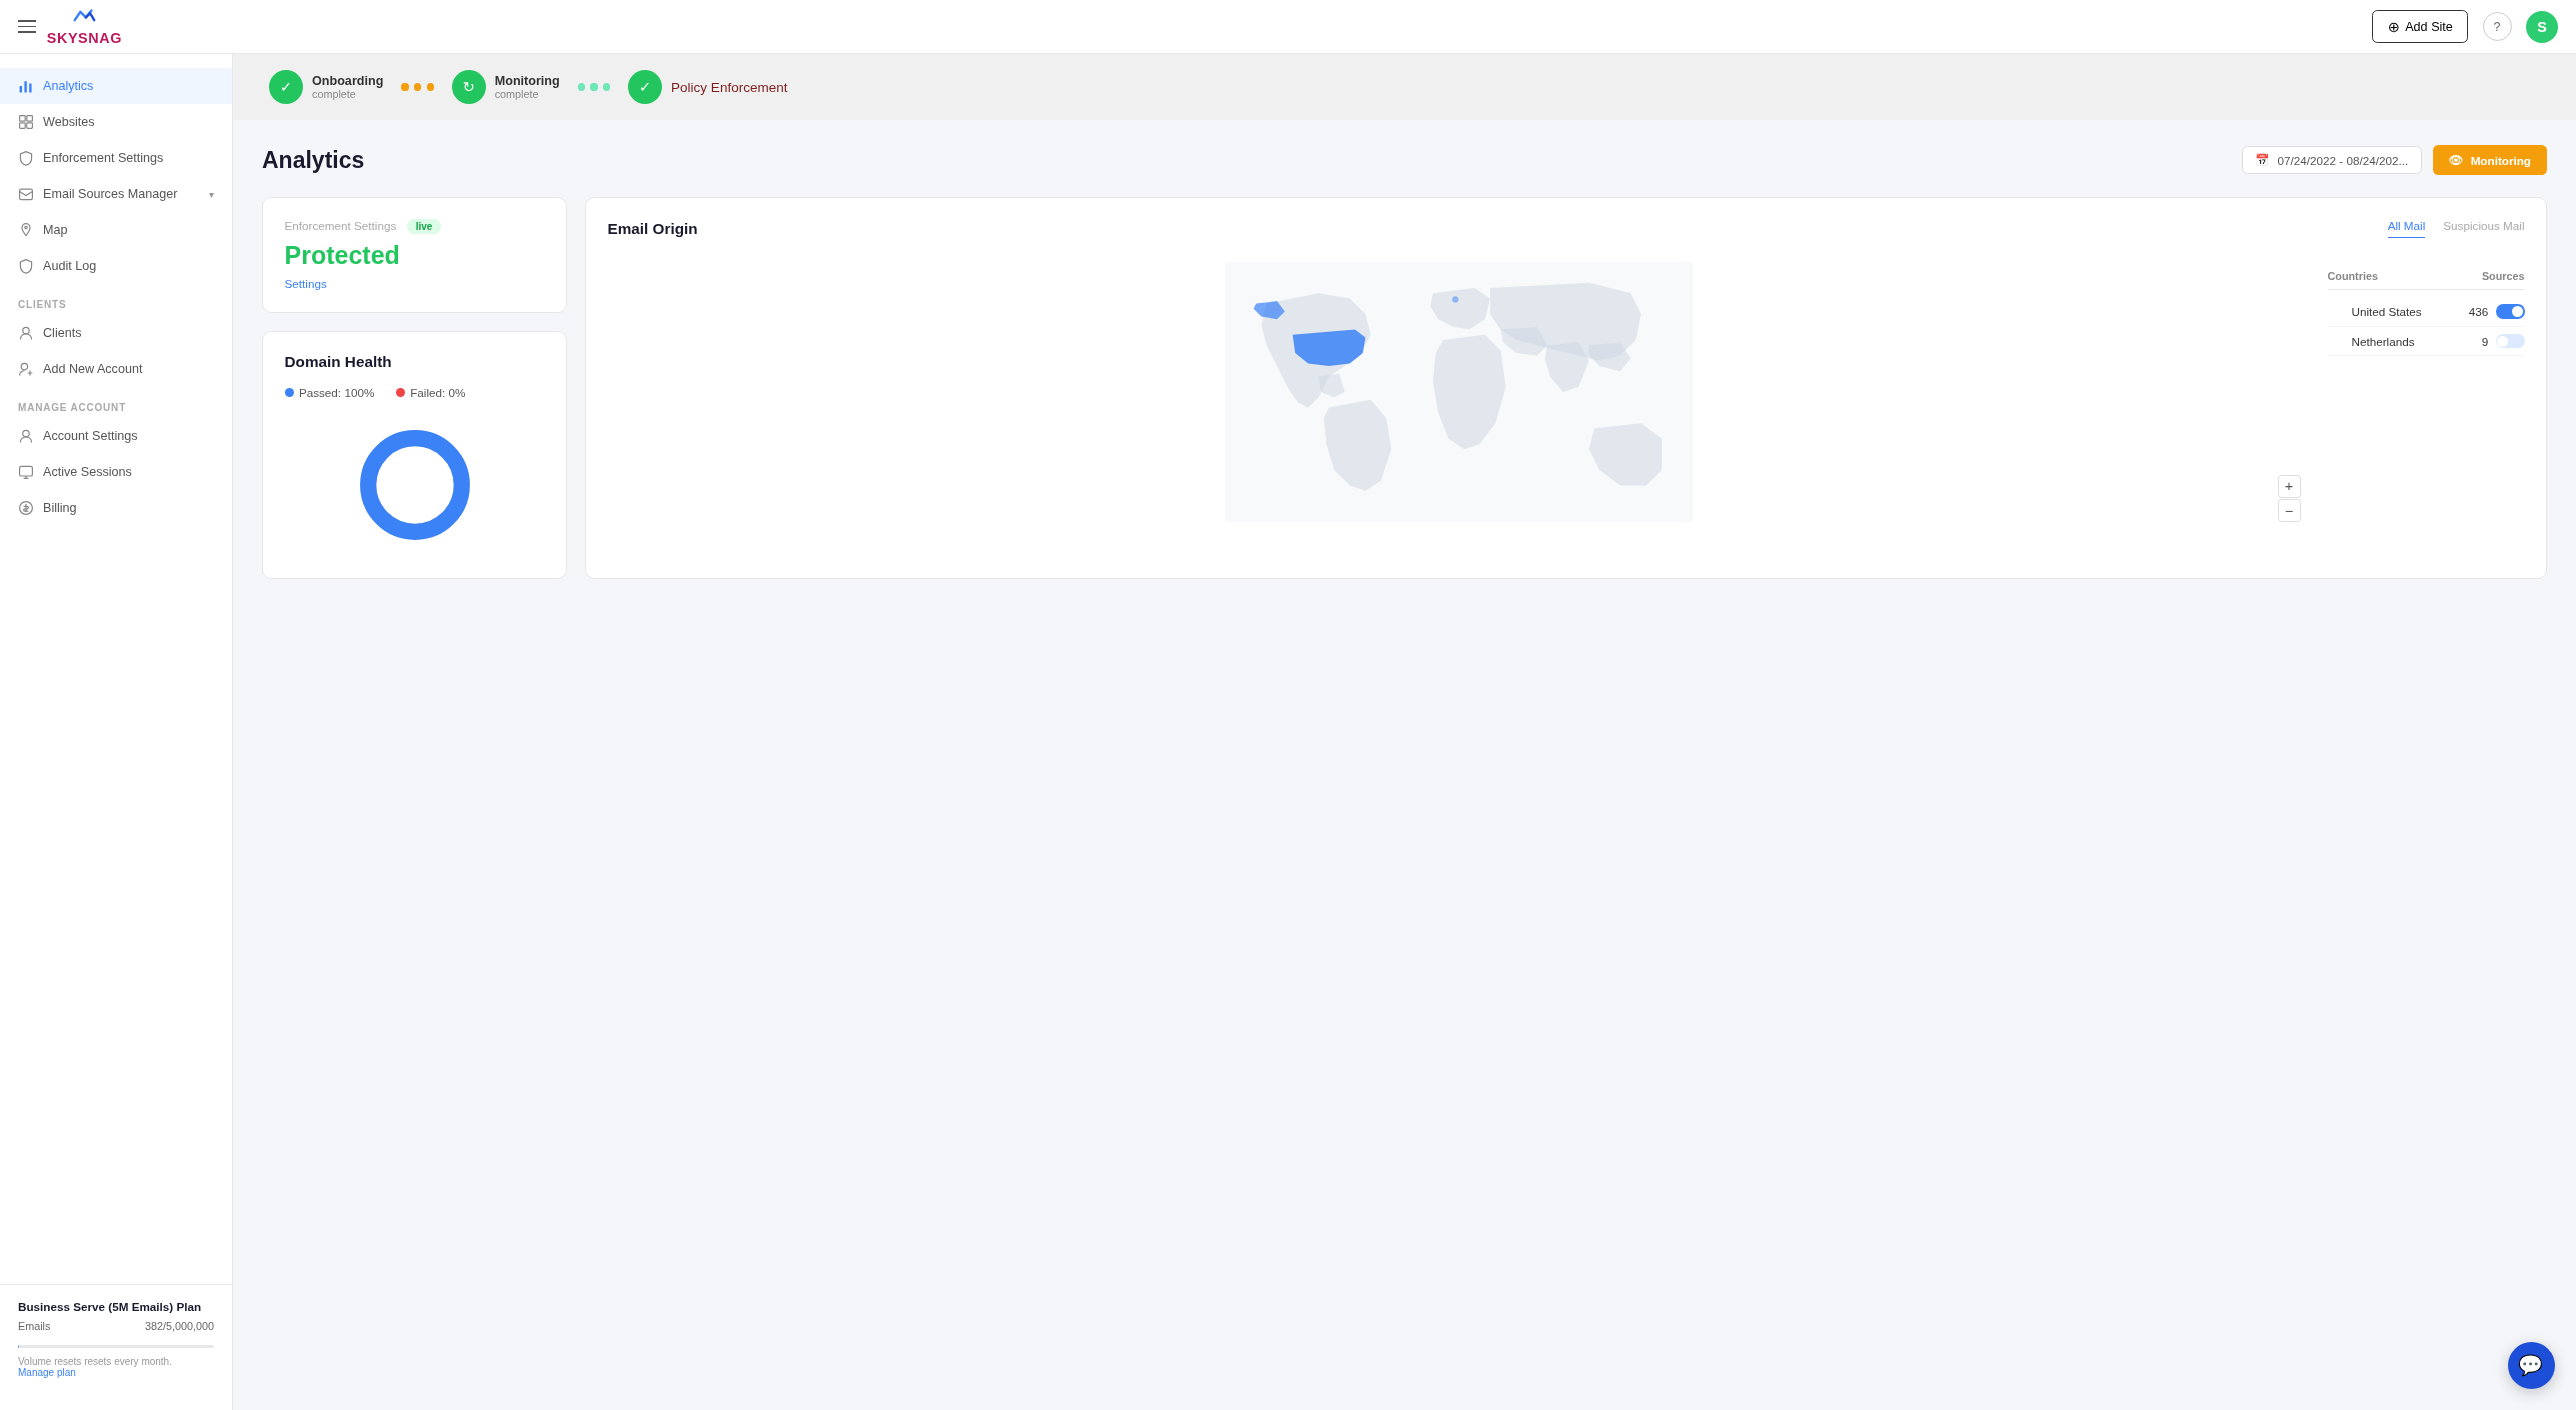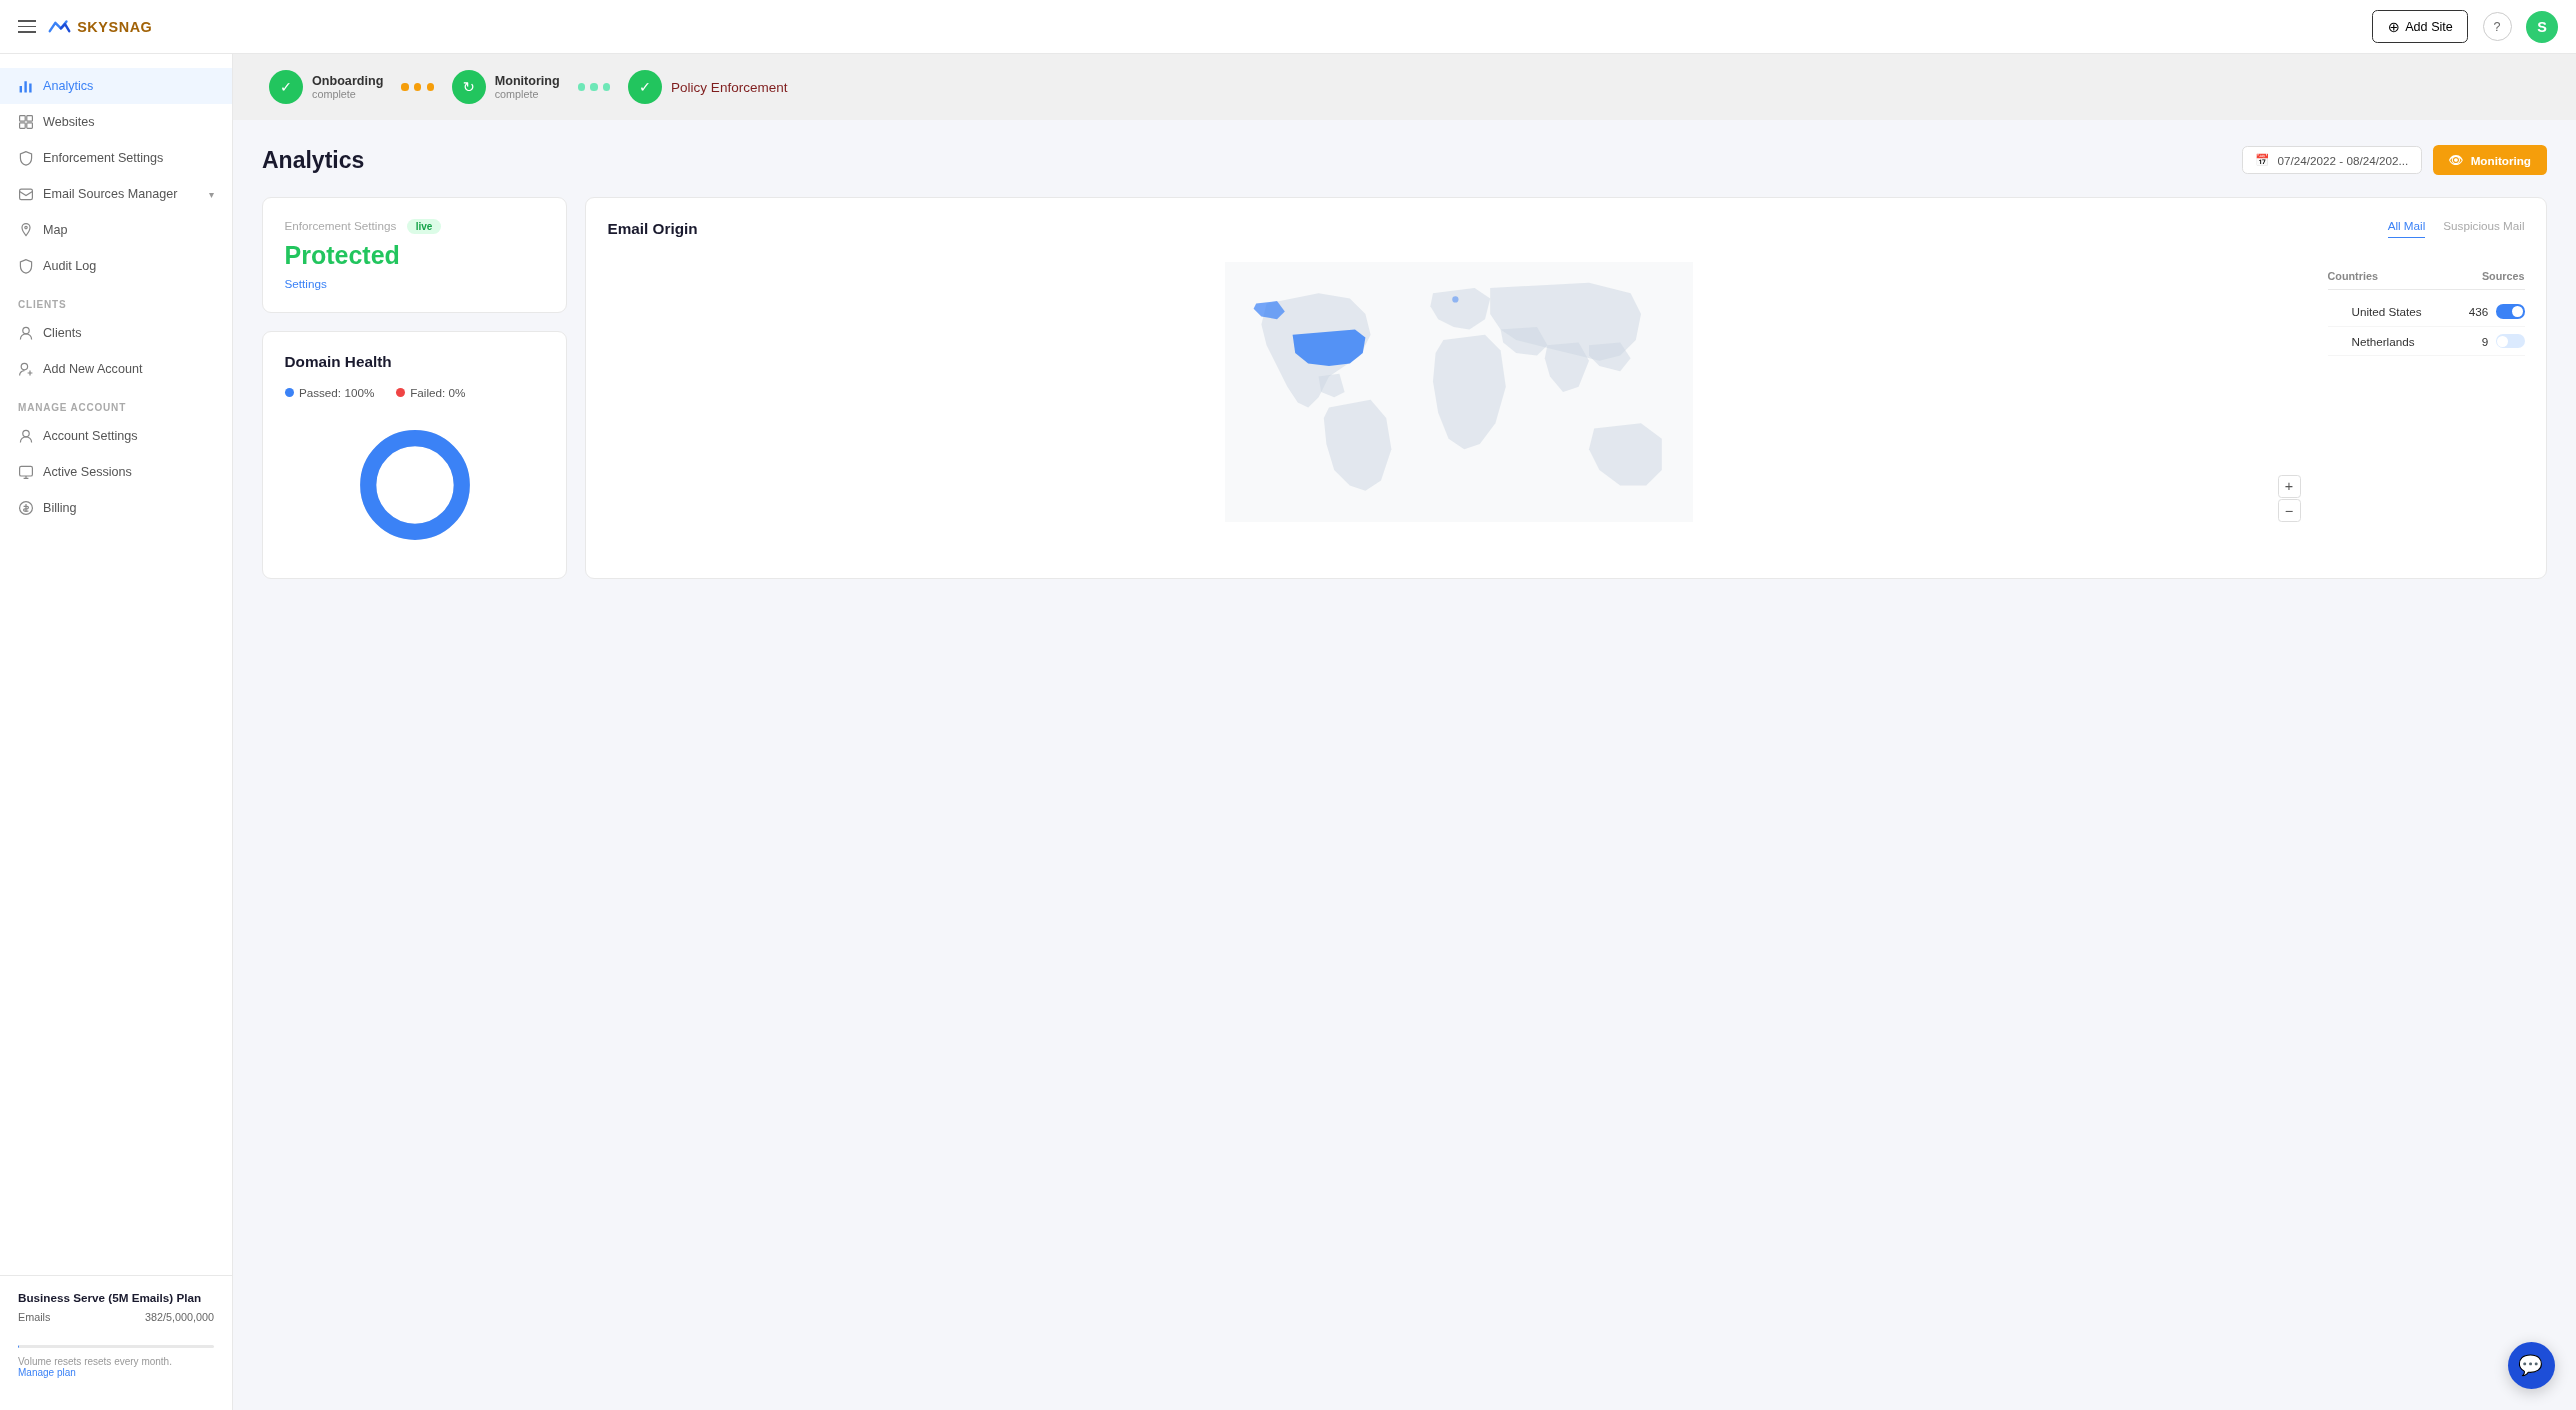--- a/index.html
+++ b/index.html
@@ -13,21 +13,21 @@
       display: flex;
       align-items: center;
       justify-content: space-between;
       padding: 0 18px;
       z-index: 100;
       flex-shrink: 0;
     }
     .topnav-left { display: flex; align-items: center; gap: 10.8px; }
     .hamburger { cursor: pointer; display: flex; flex-direction: column; gap: 3.6px; }
     .hamburger span { width: 18px; height: 1.8px; background: #555; display: block; }
-    .logo { display: flex; align-items: center; gap: 5.4px; font-weight: 700; font-size: 14.4px; color: #a16207; }
+    .logo { display: flex; align-items: center; gap: 5.4px; font-weight: 700; font-size: 14.4px; color: #be185d; flex-direction: column; }
     .logo-icon { width: 25px; height: 18px; }
     .topnav-right { display: flex; align-items: center; gap: 14.4px; }
     .add-site-btn {
       border: 1.3px solid #333;
       background: #fff;
       border-radius: 5.4px;
       padding: 7.2px 14.4px;
       font-size: 12.6px;
       cursor: pointer;
       display: flex;
@@ -86,21 +86,21 @@
       color: #aaa;
       letter-spacing: 0.08em;
       padding: 14.4px 18px 5.4px;
       text-transform: uppercase;
     }
     .sidebar-footer {
       padding: 14.4px 18px;
       border-top: 0.9px solid #e8e8e8;
     }
     .plan-name { font-weight: 700; font-size: 11.7px; color: #1a1a2e; margin-bottom: 7.2px; }
-    .emails-row { display: flex; justify-content: space-between; font-size: 10.8px; color: #666; margin-bottom: 22px; gap: 48px; }
+    .emails-row { display: flex; justify-content: space-between; font-size: 10.8px; color: #666; margin-bottom: 13px; gap: 48px; }
     .progress-bar-bg { height: 3.6px; background: #e8e8e8; border-radius: 1.8px; overflow: hidden; margin-bottom: 7.2px; }
     .progress-bar-fill { height: 100%; background: #3b82f6; border-radius: 1.8px; }
     .volume-note { font-size: 10px; color: #999; }
     .manage-plan { font-size: 10px; color: #3b82f6; cursor: pointer; }
 
     
     .main { flex: 1; overflow-y: auto; display: flex; flex-direction: column; }
 
     
     .steps-bar {

